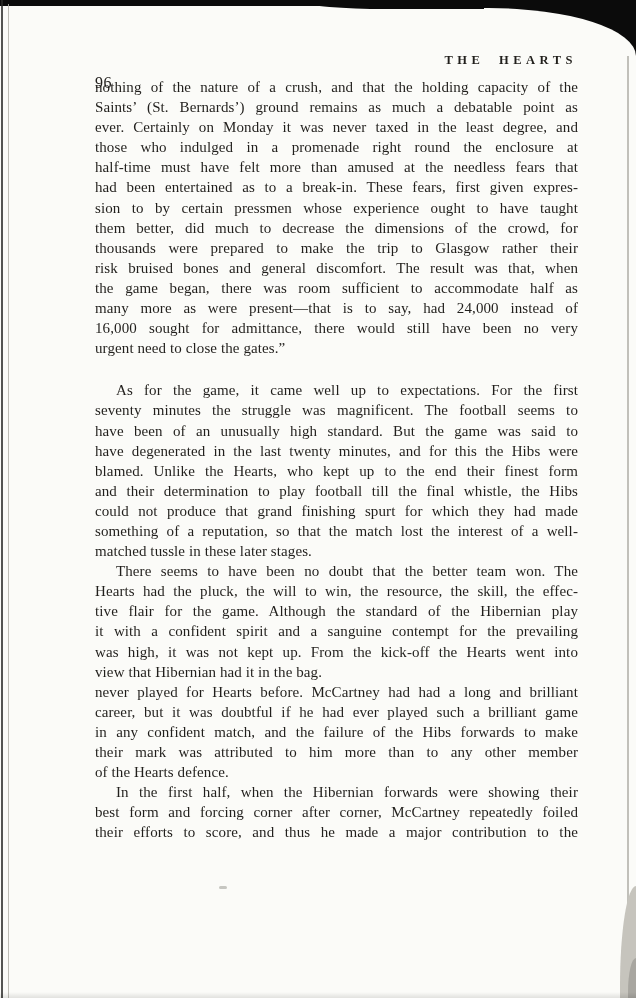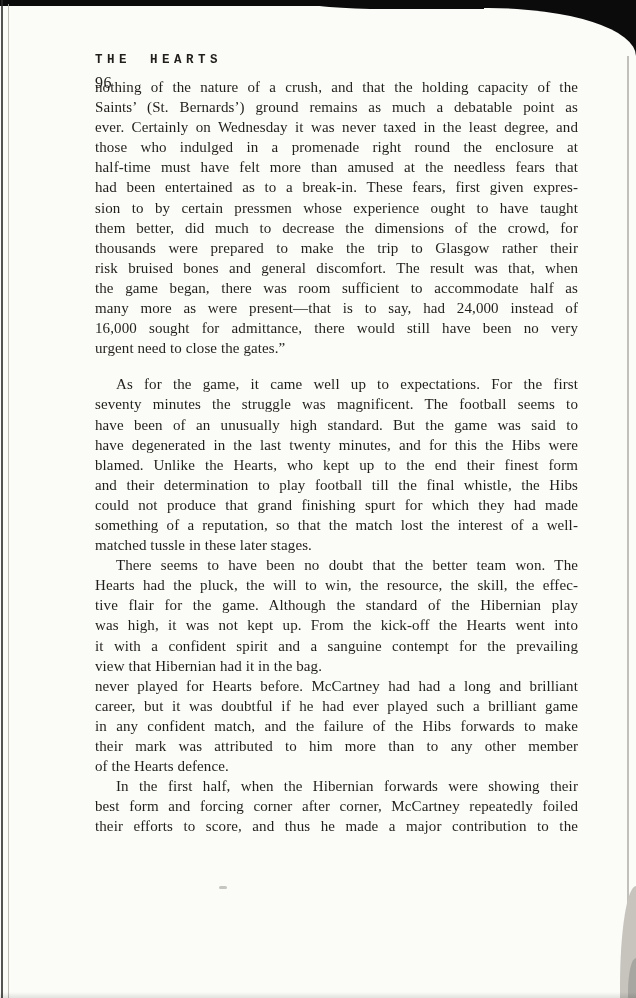--- a/index.html
+++ b/index.html
@@ -33,30 +33,29 @@
   
   .running-head{
     position:absolute;left:95px;top:50px;width:482px;height:20px;
   }
   .page-number{
     position:absolute;left:0;top:0;
     font-size:16px;line-height:20px;letter-spacing:.5px;margin-top:23px;
   }
   .running-title{
     position:absolute;left:0;right:0;top:2px;
-    text-align:left;
+    text-align:right;
     font-size:12.5px;line-height:17px;
     letter-spacing:4.5px;word-spacing:7px;
     font-weight:bold;
-    font-family:Liberation Mono, monospace;
   }
   .text-block{
     position:absolute;left:95px;top:77px;width:483px;
   }
-  .para.space-before{margin-top:16px;}
+  .para.space-before{margin-top:22px;}
   .line{
     font-size:15px;
     height:20.1px;line-height:20.1px;
     text-align:justify;
     text-align-last:justify;
     white-space:nowrap;
     letter-spacing:.1px;
   }
   .line.indent{text-indent:21px;}
   .line.last{text-align-last:left;white-space:normal;}
@@ -78,21 +77,21 @@
 
 <div class="running-head">
   <span class="page-number">96</span>
   <span class="running-title">THE HEARTS</span>
 </div>
 
 <div class="text-block">
     <div class="para">
       <div class="line">nothing of the nature of a crush, and that the holding capacity of the</div>
       <div class="line">Saints’ (St. Bernards’) ground remains as much a debatable point as</div>
-      <div class="line">ever. Certainly on Wednesday it was never taxed in the least degree, and</div>
+      <div class="line">ever. Certainly on Monday it was never taxed in the least degree, and</div>
       <div class="line">those who indulged in a promenade right round the enclosure at</div>
       <div class="line">half-time must have felt more than amused at the needless fears that</div>
       <div class="line">had been entertained as to a break-in. These fears, first given expres-</div>
       <div class="line">sion to by certain pressmen whose experience ought to have taught</div>
       <div class="line">them better, did much to decrease the dimensions of the crowd, for</div>
       <div class="line">thousands were prepared to make the trip to Glasgow rather their</div>
       <div class="line">risk bruised bones and general discomfort. The result was that, when</div>
       <div class="line">the game began, there was room sufficient to accommodate half as</div>
       <div class="line">many more as were present—that is to say, had 24,000 instead of</div>
       <div class="line">16,000 sought for admittance, there would still have been no very</div>
@@ -106,22 +105,22 @@
       <div class="line">blamed. Unlike the Hearts, who kept up to the end their finest form</div>
       <div class="line">and their determination to play football till the final whistle, the Hibs</div>
       <div class="line">could not produce that grand finishing spurt for which they had made</div>
       <div class="line">something of a reputation, so that the match lost the interest of a well-</div>
       <div class="line last">matched tussle in these later stages.</div>
     </div>
     <div class="para">
       <div class="line indent">There seems to have been no doubt that the better team won. The</div>
       <div class="line">Hearts had the pluck, the will to win, the resource, the skill, the effec-</div>
       <div class="line">tive flair for the game. Although the standard of the Hibernian play</div>
+      <div class="line">it with a confident spirit and a sanguine contempt for the prevailing</div>
       <div class="line">was high, it was not kept up. From the kick-off the Hearts went into</div>
-      <div class="line">it with a confident spirit and a sanguine contempt for the prevailing</div>
       <div class="line last">view that Hibernian had it in the bag.</div>
     </div>
     <div class="para">
       <div class="line">never played for Hearts before. McCartney had had a long and brilliant</div>
       <div class="line">career, but it was doubtful if he had ever played such a brilliant game</div>
       <div class="line">in any confident match, and the failure of the Hibs forwards to make</div>
       <div class="line">their mark was attributed to him more than to any other member</div>
       <div class="line last">of the Hearts defence.</div>
     </div>
     <div class="para">

